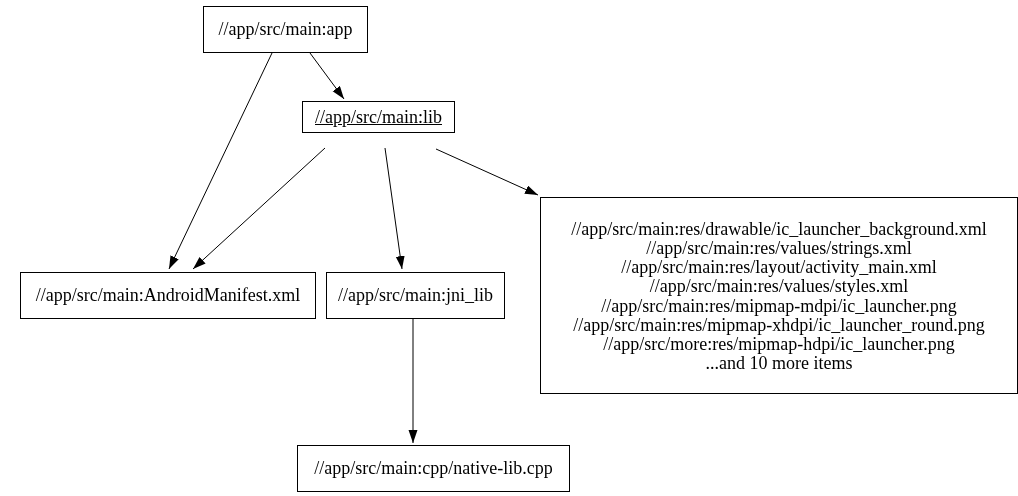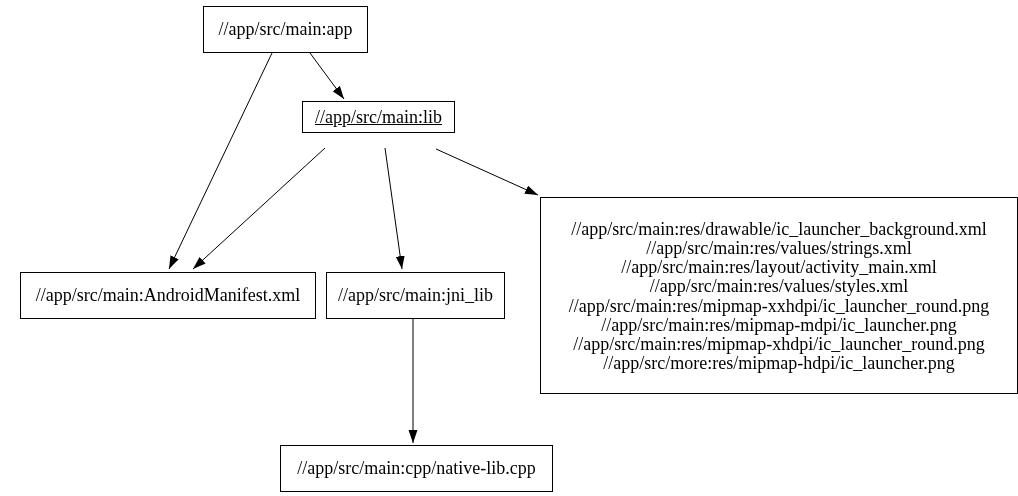--- a/index.html
+++ b/index.html
@@ -70,23 +70,23 @@
 
   <div class="node" style="left:326px; top:272px; width:179px; height:47px;">
     <span>//app/src/main:jni_lib</span>
   </div>
 
   <div class="node multiline" style="left:532px; top:197px; width:478px; height:197px;margin-left:8px;">
     <div>//app/src/main:res/drawable/ic_launcher_background.xml</div>
     <div>//app/src/main:res/values/strings.xml</div>
     <div>//app/src/main:res/layout/activity_main.xml</div>
     <div>//app/src/main:res/values/styles.xml</div>
-    <div>//app/src/main:res/mipmap-xxhdpi/ic_launcher_round.png</div>
     <div>//app/src/main:res/mipmap-mdpi/ic_launcher.png</div>
     <div>//app/src/main:res/mipmap-xhdpi/ic_launcher_round.png</div>
     <div>//app/src/more:res/mipmap-hdpi/ic_launcher.png</div>
+    <div>...and 10 more items</div>
   </div>
 
-  <div class="node" style="left:280px; top:445px; width:273px; height:47px;">
+  <div class="node" style="left:297px; top:445px; width:273px; height:47px;">
     <span>//app/src/main:cpp/native-lib.cpp</span>
   </div>
 
 </div>
 
 </body></html>

